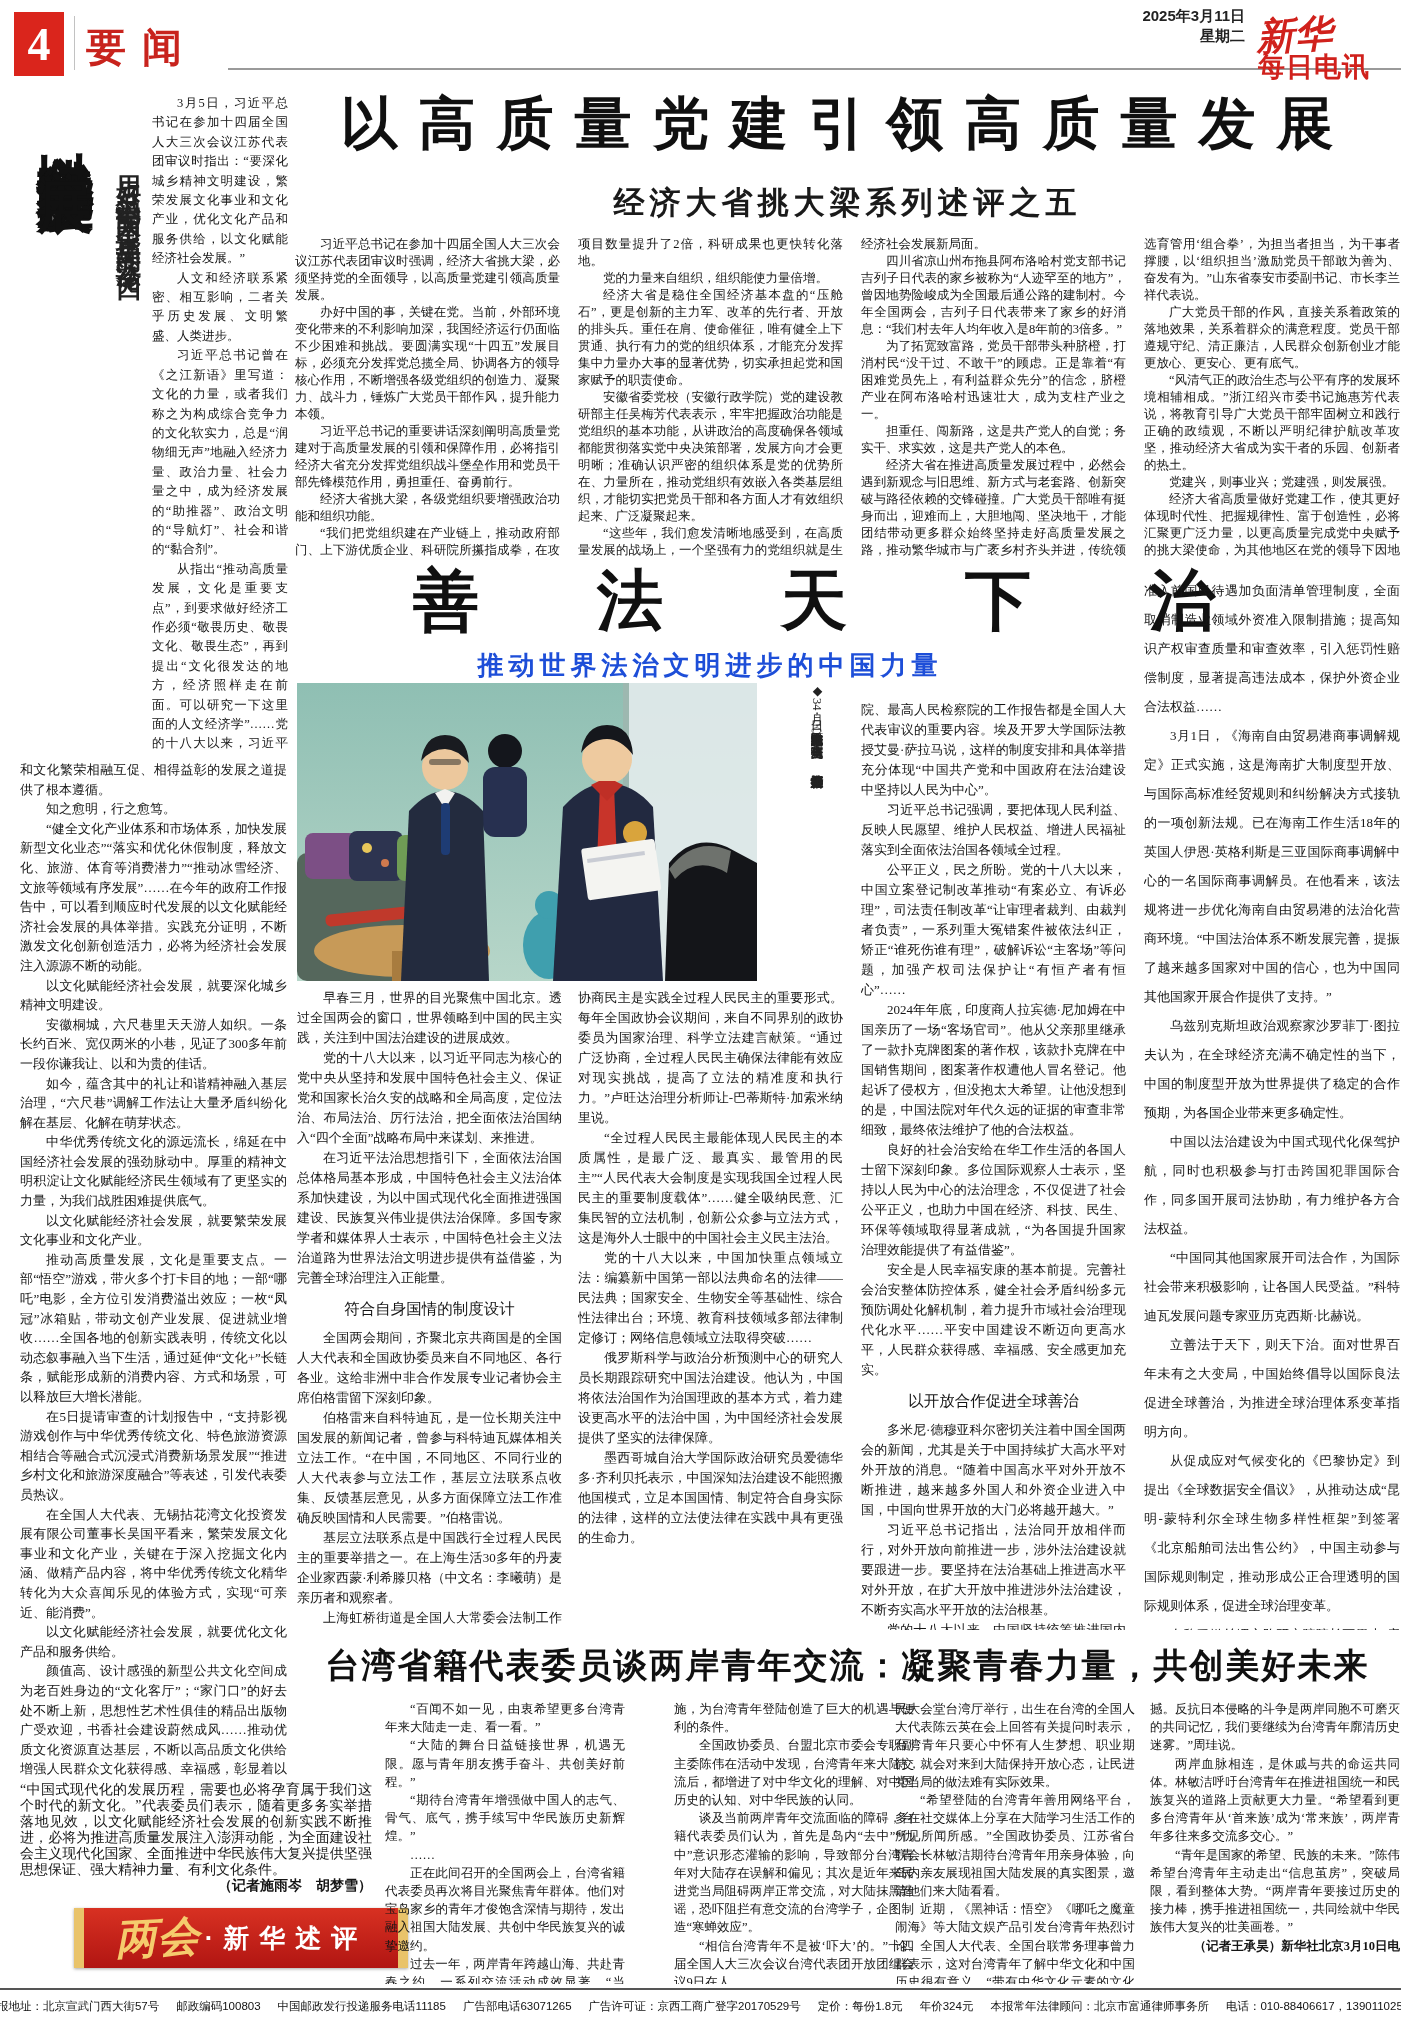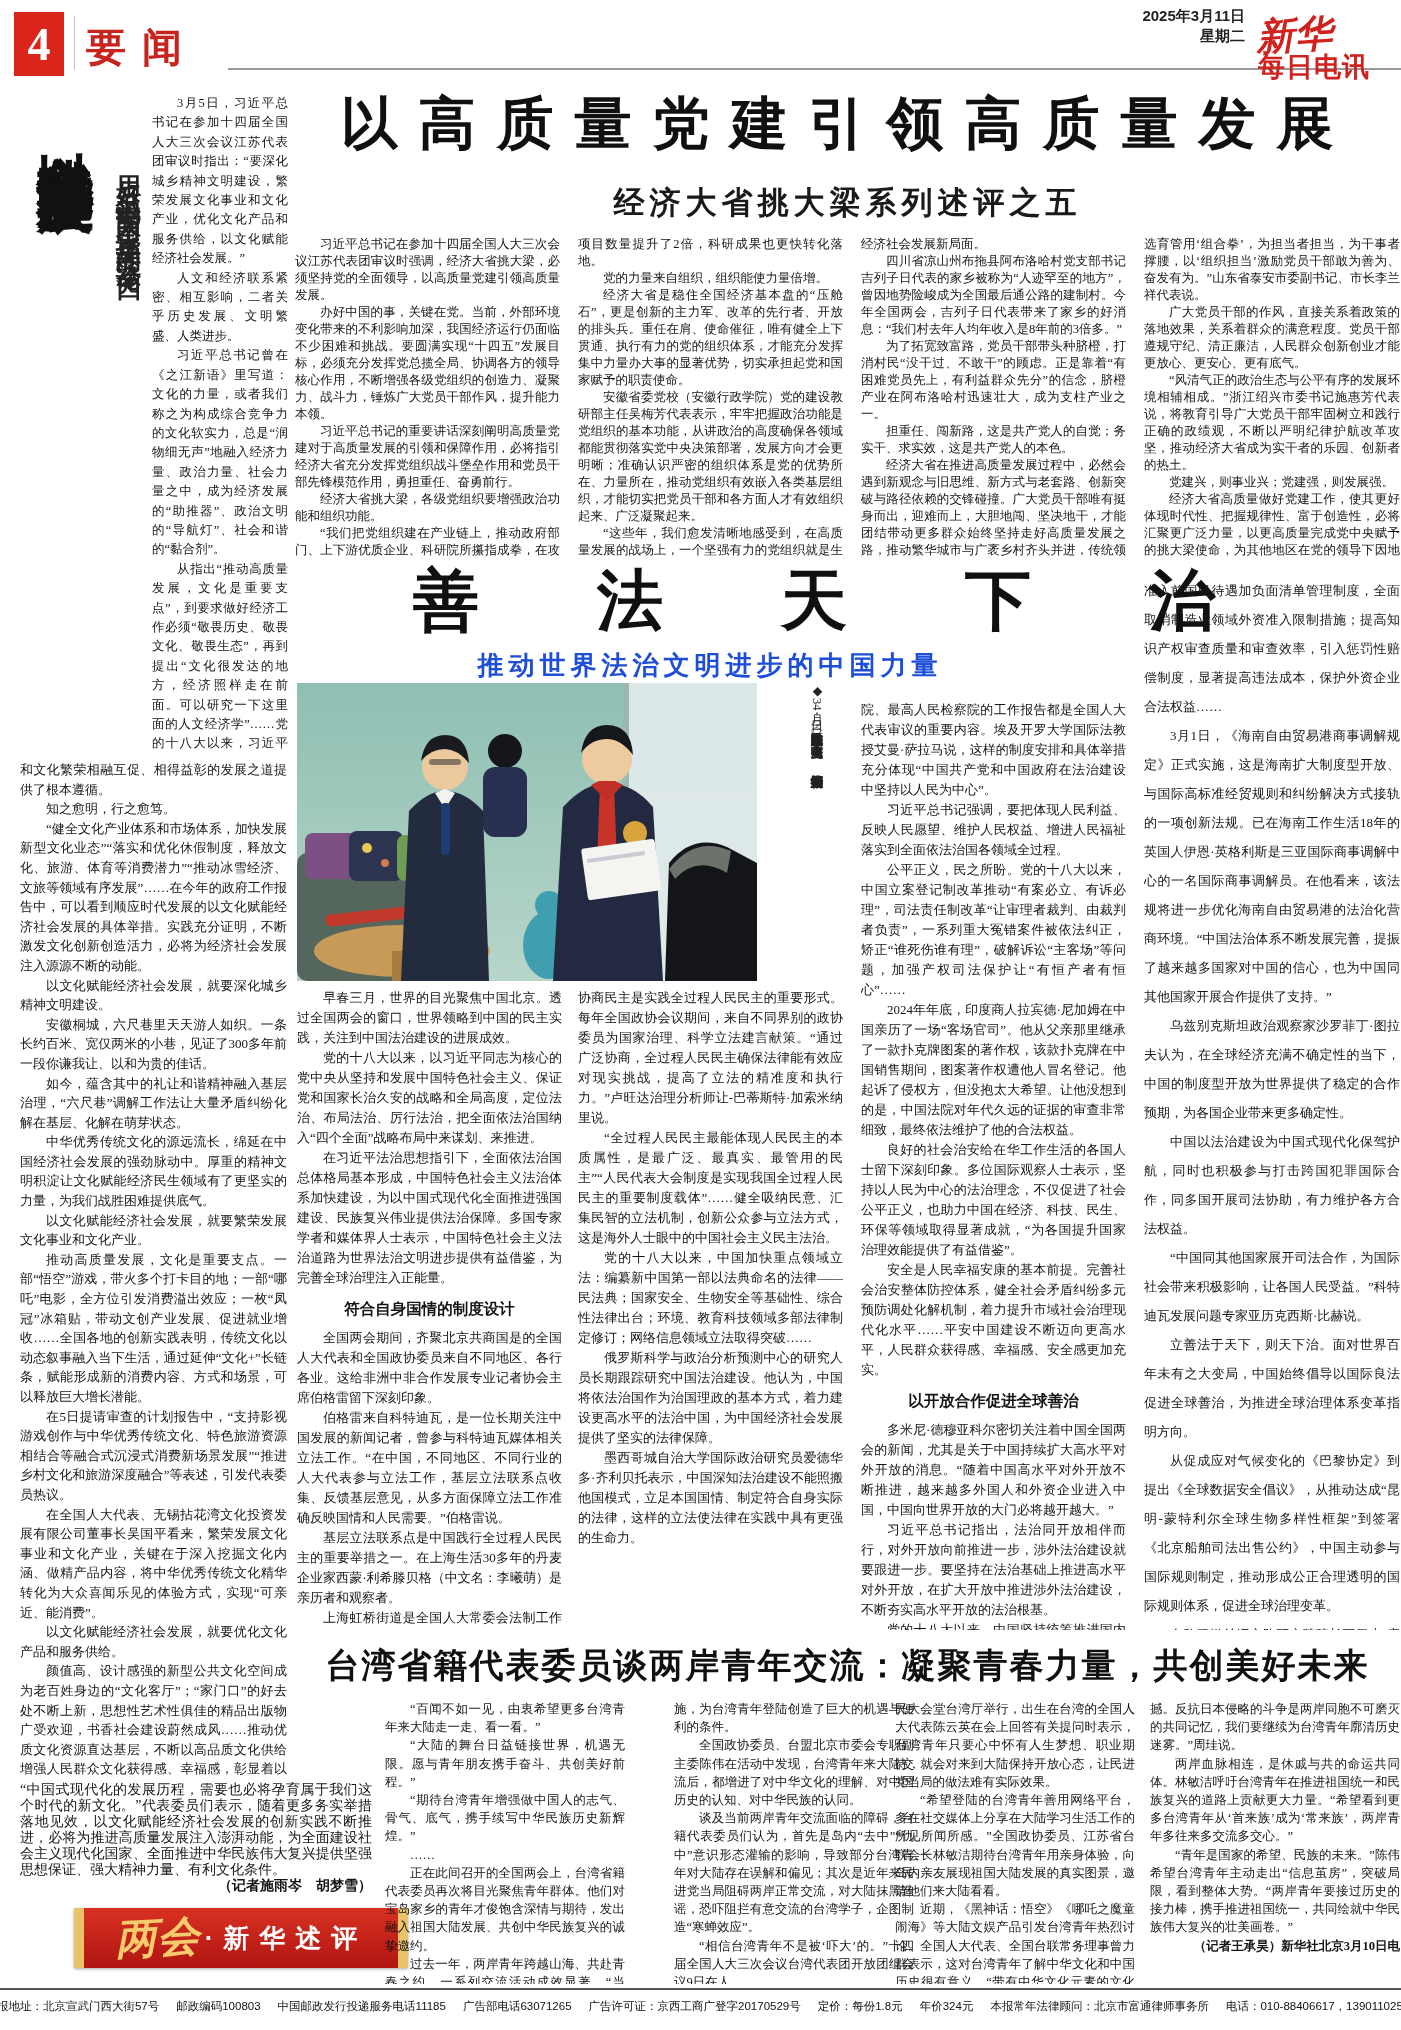--- a/index.html
+++ b/index.html
@@ -15,21 +15,21 @@
   .header-rule{left:228px;top:68px;right:0;height:2px;background:#9a9a9a;}
   .dateblock{left:1095px;top:6px;width:150px;text-align:right;font-size:15px;font-weight:700;
              font-family:"Liberation Sans",sans-serif;color:#222;line-height:20px;}
   .masthead{left:1256px;top:16px;width:145px;color:#d0211c;line-height:1;}
   .masthead .script{font-size:38px;font-weight:900;font-style:italic;display:inline-block;transform:rotate(-4deg);}
   .masthead .rest{font-size:27px;font-weight:900;letter-spacing:1px;display:inline-block;margin-left:2px;}
   
   .col{position:absolute;overflow:hidden;font-size:13px;line-height:20px;}
   .col .para{text-indent:2em;text-align:justify;margin:0;}
   .col .cont{text-indent:0;text-align:justify;margin:0;}
-  .col .subhead{font-weight:700;text-align:center;text-indent:0;font-size:15.5px;
+  .col .subhead{font-weight:400;text-align:center;text-indent:0;font-size:15.5px;
                 font-family:"Liberation Sans",sans-serif;margin:11px 0 9px;}
   .col .byline{text-align:right;font-weight:700;text-indent:0;}
   
   .v-headline{left:26px;top:106px;height:655px;writing-mode:vertical-rl;font-size:57px;font-weight:900;
               letter-spacing:3px;color:#111;}
   .v-subtitle{left:112px;top:156px;height:610px;writing-mode:vertical-rl;font-size:25px;font-weight:600;
               letter-spacing:6px;color:#222;}
   .narrow{left:152px;top:94px;width:136px;height:658px;font-size:12.5px;line-height:19.4px;}
   .left-main{left:20px;top:760px;width:267px;height:1018px;line-height:19.6px;}
   .left-bottom{left:20px;top:1782px;width:352px;height:122px;font-size:14px;line-height:16px;}

